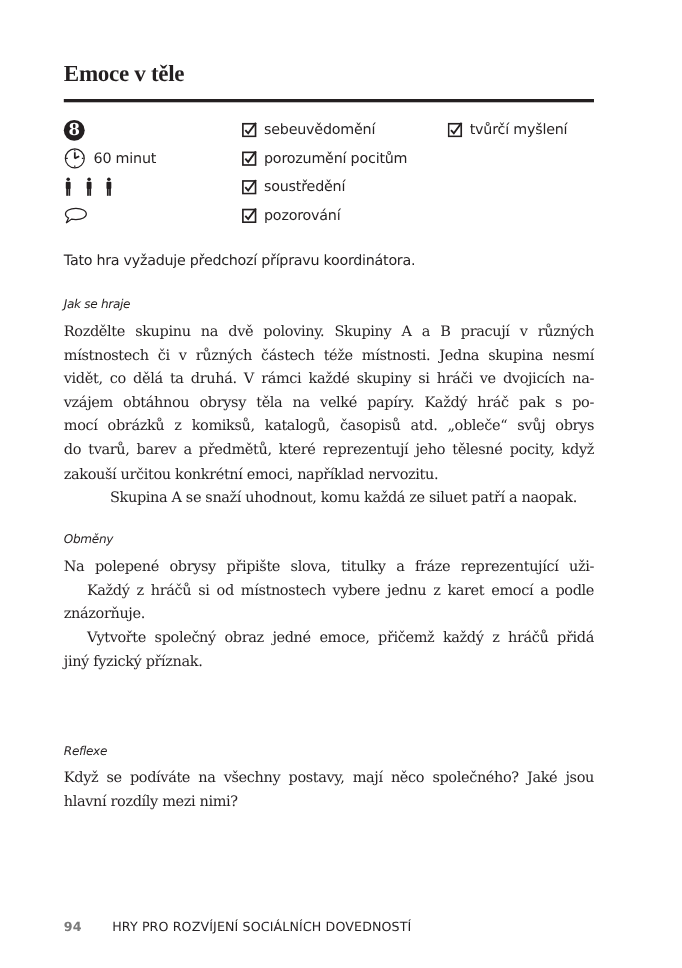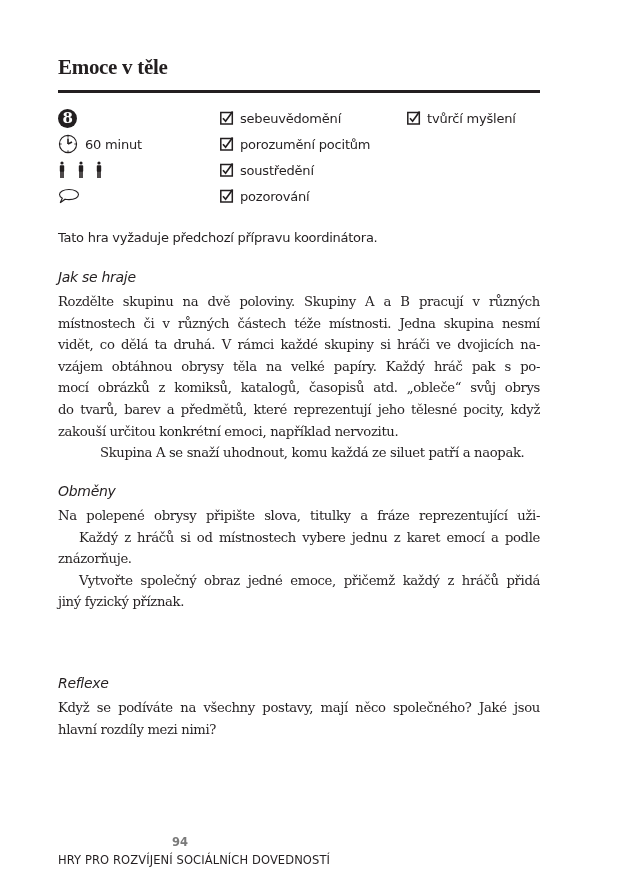--- a/index.html
+++ b/index.html
@@ -92,21 +92,21 @@
       font-size: 13px;
       letter-spacing: -0.25px;
       line-height: 20px;
       margin: 0;
     }
     .section-heading {
       position: absolute;
       left: 58px;
       font-family: "DejaVu Sans", sans-serif;
       font-style: italic;
-      font-size: 14px;
+      font-size: 11px;
       letter-spacing: -0.3px;
       line-height: 20px;
       margin: 0;
       font-weight: normal;
     }
     .body-block {
       position: absolute;
       left: 58px;
       width: 482px;
       font-family: "DejaVu Serif", serif;
@@ -135,21 +135,20 @@
     .footer {
       position: absolute;
       left: 58px;
       top: 833px;
       font-family: "DejaVu Sans", sans-serif;
       font-size: 11.5px;
       letter-spacing: 0.1px;
       line-height: 18px;
       display: flex;
       align-items: center;
-      flex-direction: column;
     }
     .page-number {
       color: #7a7a7a;
       font-weight: bold;
       width: 44px;
     }
     .running-title {
       color: #231f20;
     }
   </style>

